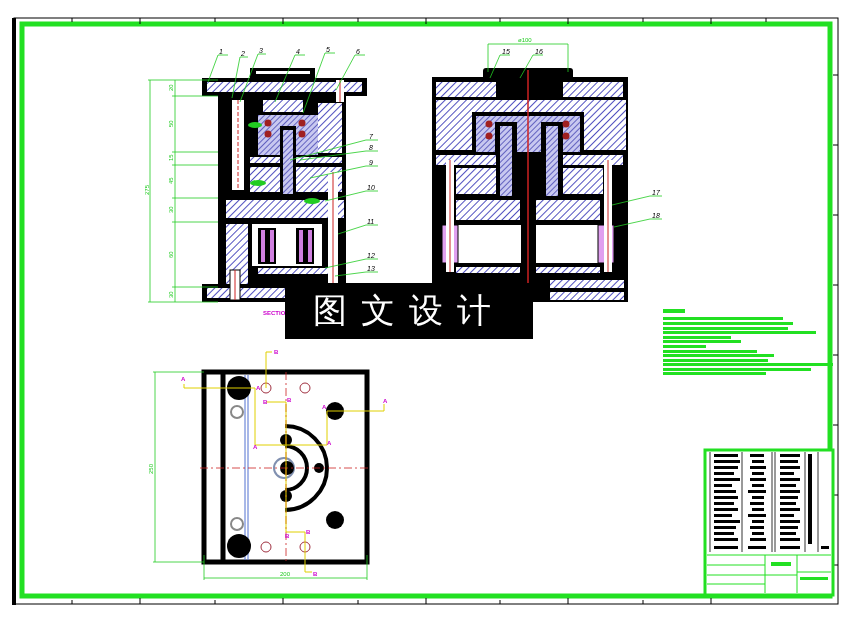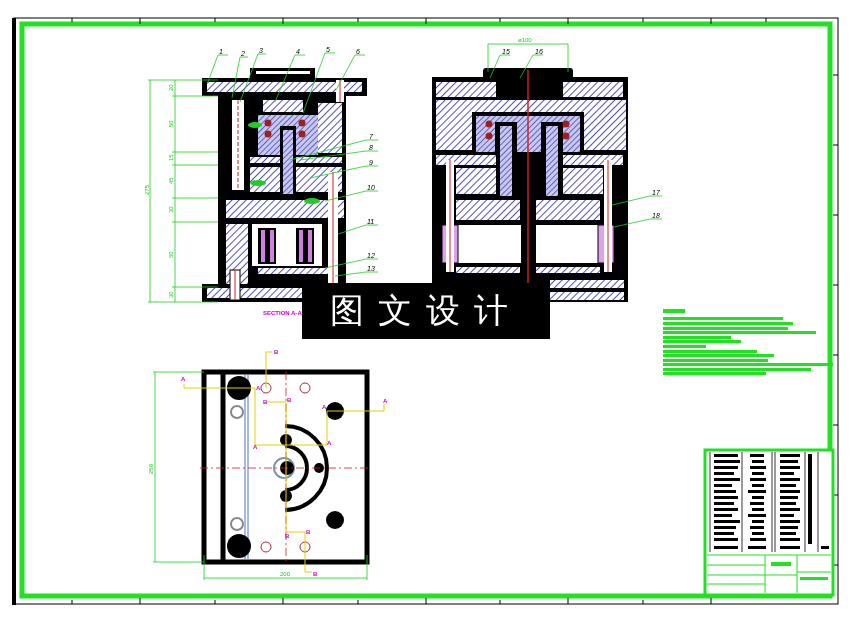--- a/index.html
+++ b/index.html
@@ -1,19 +1,19 @@
 <!DOCTYPE html>
 <html><head>
 <meta charset="utf-8">
 <style>
   html, body { margin:0; padding:0; background:#ffffff; }
   body { width:853px; height:617px; position:relative; overflow:hidden; font-family:"DejaVu Sans", sans-serif; }
   svg { position:absolute; left:0; top:0; }
   .watermark {
-    position:absolute; left:302px; top:283px; width:248px; height:56px;
+    position:absolute; left:285px; top:283px; width:248px; height:56px;
     background:#000; color:#fff; display:flex; align-items:center; justify-content:center;
     font-family:"DejaVu Serif", serif; font-size:34px; letter-spacing:14px;
   }
   .lbl { font-family:"Liberation Sans", sans-serif; font-size:7px; font-style:italic; fill:#000; }
   .dim { font-family:"Liberation Sans", sans-serif; font-size:6px; fill:#22cc22; }
   .mag { font-family:"Liberation Sans", sans-serif; font-size:6px; fill:#cc00cc; font-weight:bold; }
 </style>
 </head>
 <body>
 

